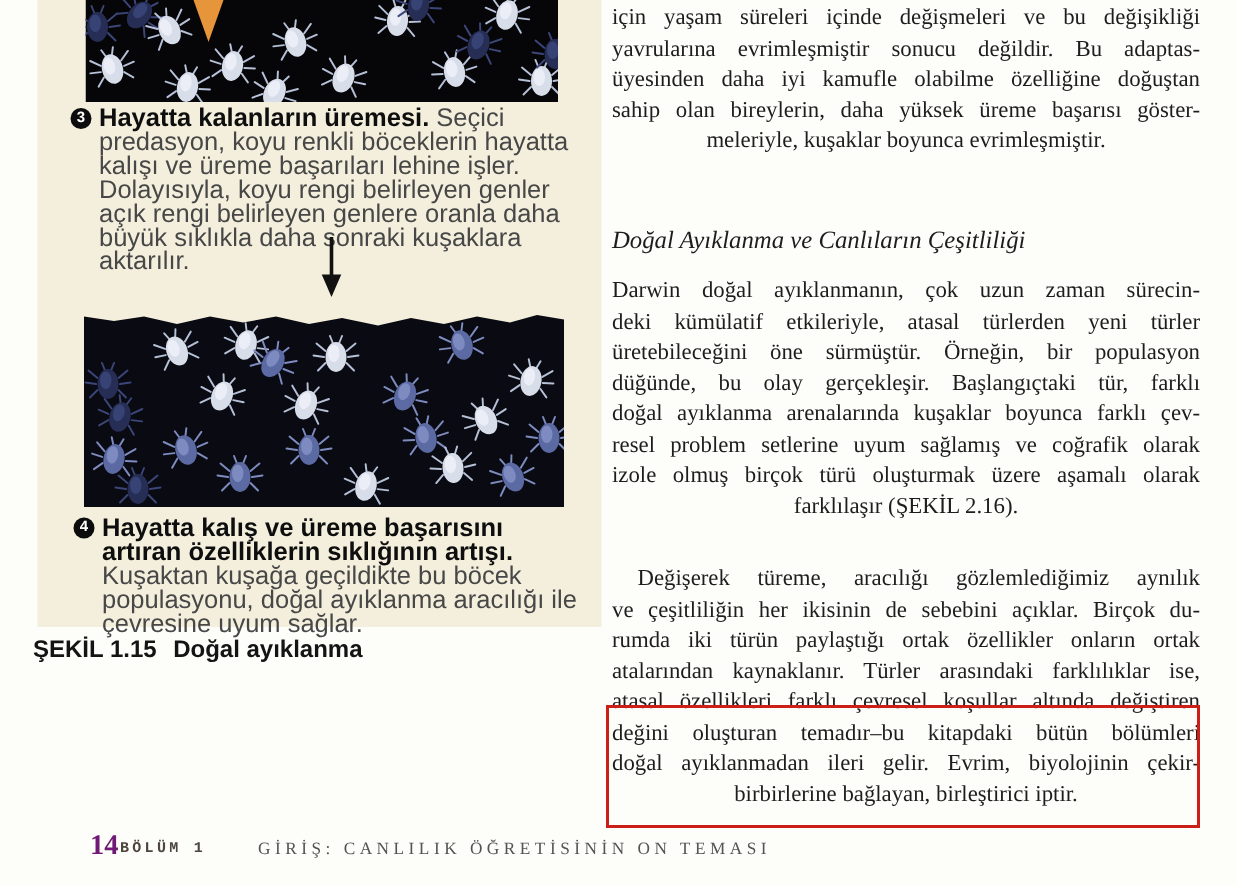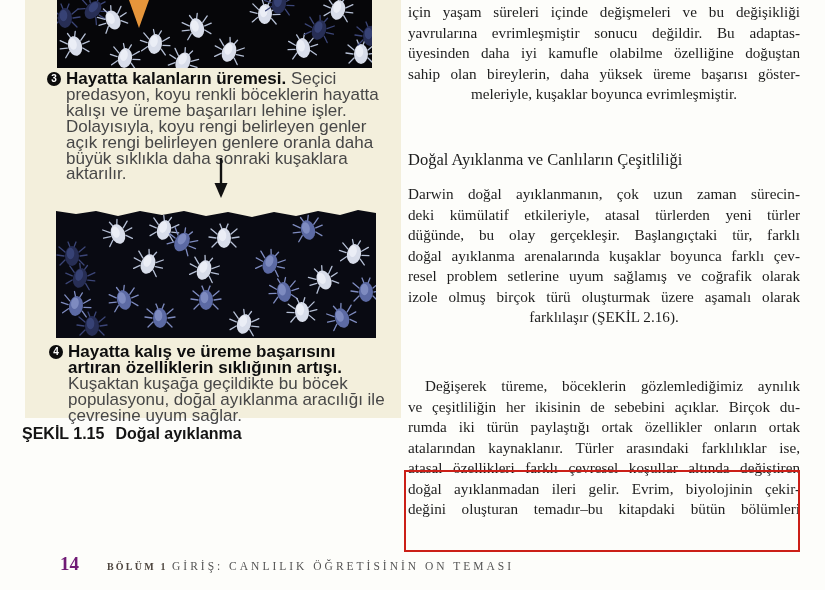--- a/index.html
+++ b/index.html
@@ -26,27 +26,27 @@
   .figcap .figtitle{margin-left:11px;}
   
   .article{position:absolute;left:408px;top:0;width:392px;font-size:15.2px;color:#1d1d1d;}
   .para{position:absolute;left:0;width:392px;}
   .p1{top:2px;}
   .p2{top:184px;}
   .p3{top:376px;}
   .line{height:20.5px;line-height:20.5px;overflow:hidden;white-space:nowrap;text-align:center;}
   .jl{white-space:normal;text-align:justify;text-align-last:justify;}
   .p3 .line:first-child{padding-left:17px;}
-  .heading{position:absolute;left:0;top:150px;font-size:16.5px;color:#1d1d1d;}
+  .heading{position:absolute;left:0;top:150px;font-style:italic;font-size:16.5px;color:#1d1d1d;}
   .hlbox{position:absolute;left:404px;top:470px;width:392px;height:78px;
          border:2.5px solid #cb1f17;background:transparent;}
   
   .pnum{position:absolute;left:36px;top:553px;font-size:19px;font-weight:bold;color:#701a75;margin-left:24px;}
-  .chap{position:absolute;left:80px;top:561px;font-family:Liberation Serif, serif;
-        font-size:10px;font-weight:bold;letter-spacing:2.2px;color:#4d453e;margin-left:27px;}
+  .chap{position:absolute;left:80px;top:561px;font-family:Liberation Mono, monospace;
+        font-size:10px;font-weight:bold;letter-spacing:2.2px;color:#4d453e;}
   .runt{position:absolute;left:172px;top:560px;font-size:11.5px;letter-spacing:3px;color:#545454;}
 </style>
 </head>
 <body>
 
 <div class="page">
 
   <div class="panel">
     <svg class="illus illus-top" width="315" height="68" viewBox="0 0 315 68">
         <rect x="0" y="0" width="315" height="68" fill="#060609"></rect>
@@ -533,34 +533,36 @@
         <div class="line jl">için yaşam süreleri içinde değişmeleri ve bu değişikliği</div>
         <div class="line jl">yavrularına evrimleşmiştir sonucu değildir. Bu adaptas-</div>
         <div class="line jl">üyesinden daha iyi kamufle olabilme özelliğine doğuştan</div>
         <div class="line jl">sahip olan bireylerin, daha yüksek üreme başarısı göster-</div>
         <div class="line">meleriyle, kuşaklar boyunca evrimleşmiştir.</div>
       </div>
     <div class="heading">Doğal Ayıklanma ve Canlıların Çeşitliliği</div>
     <div class="para p2">
         <div class="line jl">Darwin doğal ayıklanmanın, çok uzun zaman sürecin-</div>
         <div class="line jl">deki kümülatif etkileriyle, atasal türlerden yeni türler</div>
+        <div class="line jl">üretebileceğini öne sürmüştür. Örneğin, bir populasyon</div>
         <div class="line jl">düğünde, bu olay gerçekleşir. Başlangıçtaki tür, farklı</div>
         <div class="line jl">doğal ayıklanma arenalarında kuşaklar boyunca farklı çev-</div>
         <div class="line jl">resel problem setlerine uyum sağlamış ve coğrafik olarak</div>
         <div class="line jl">izole olmuş birçok türü oluşturmak üzere aşamalı olarak</div>
         <div class="line">farklılaşır (ŞEKİL 2.16).</div>
       </div>
     <div class="para p3">
-        <div class="line jl">Değişerek türeme, böceklerin gözlemlediğimiz aynılık</div>
+        <div class="line jl">Değişerek türeme, aracılığı gözlemlediğimiz aynılık</div>
         <div class="line jl">ve çeşitliliğin her ikisinin de sebebini açıklar. Birçok du-</div>
         <div class="line jl">rumda iki türün paylaştığı ortak özellikler onların ortak</div>
         <div class="line jl">atalarından kaynaklanır. Türler arasındaki farklılıklar ise,</div>
         <div class="line jl">atasal özellikleri farklı çevresel koşullar altında değiştiren</div>
+        <div class="line jl">değini oluşturan temadır–bu kitapdaki bütün bölümleri</div>
         <div class="line jl">doğal ayıklanmadan ileri gelir. Evrim, biyolojinin çekir-</div>
-        <div class="line jl">değini oluşturan temadır–bu kitapdaki bütün bölümleri</div>
+        <div class="line">birbirlerine bağlayan, birleştirici iptir.</div>
       </div>
   </div>
 
   <div class="hlbox"></div>
 
   <span class="pnum">14</span>
   <span class="chap">BÖLÜM 1</span>
   <span class="runt">GİRİŞ: CANLILIK ÖĞRETİSİNİN ON TEMASI</span>
 </div>
 

